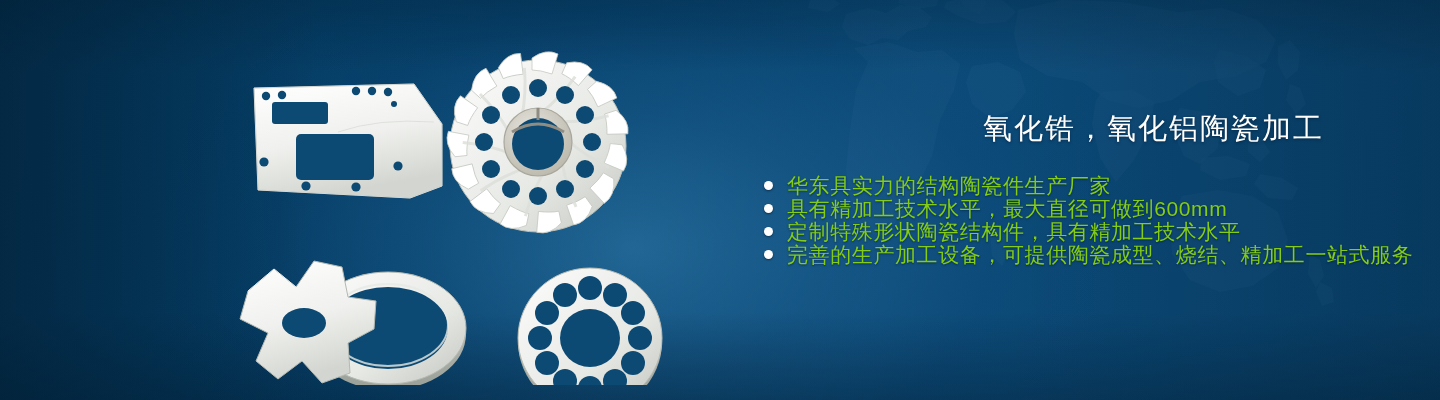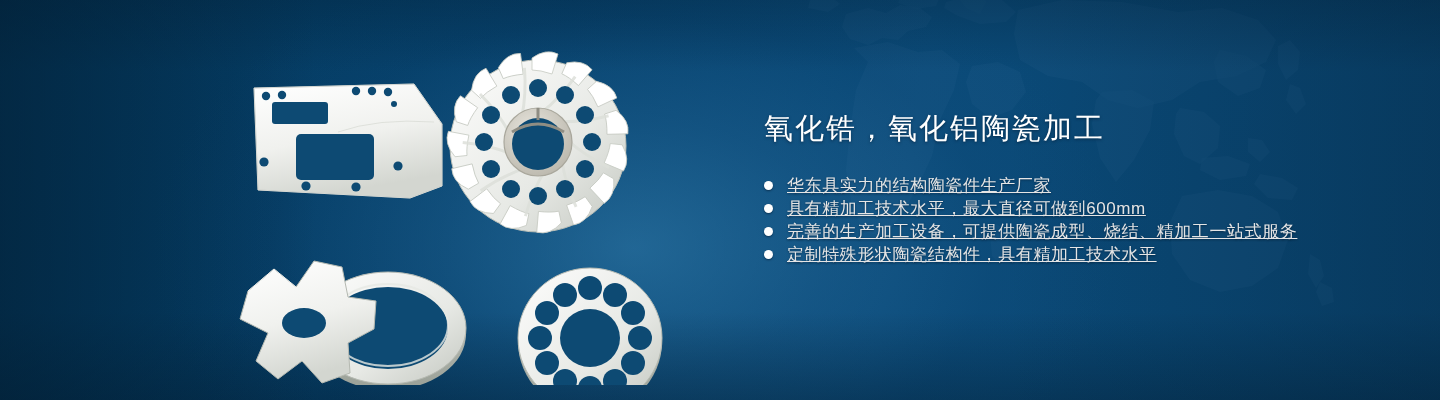--- a/index.html
+++ b/index.html
@@ -39,38 +39,38 @@
     position:absolute;top:-12px;right:-10px;width:700px;height:330px;
     opacity:.30;
   }
   .bg-map svg{display:block;width:100%;height:100%;}
 
   
   .parts{position:absolute;left:228px;top:40px;width:490px;height:345px;}
   .parts svg{display:block;width:100%;height:100%;}
 
   
-  .copy{position:absolute;left:764px;top:108px;width:560px;}
+  .copy{position:absolute;left:764px;top:108px;width:560px;text-align:right;}
   .headline{
     color:#ffffff;font-size:29px;line-height:40px;font-weight:400;
     letter-spacing:2px;margin:0 0 26px 0;white-space:nowrap;
     text-shadow:0 1px 3px rgba(0,20,40,.55);
   }
   .bullets{list-style:none;margin:0;padding:0;}
   .bullet{
     display:flex;align-items:center;height:23px;margin-bottom:0px;
   }
   .dot{
     width:9px;height:9px;border-radius:50%;background:#ffffff;
     flex:0 0 9px;margin-right:14px;
     box-shadow:0 1px 2px rgba(0,15,35,.5);
   }
   .btext{
-    color:#e5e5e5;font-size:17px;line-height:23px;letter-spacing:.6px;
-    white-space:nowrap;text-shadow:0 1px 2px rgba(0,20,40,.5);text-decoration:underline;
+    color:#84cc16;font-size:21px;line-height:23px;letter-spacing:.6px;
+    white-space:nowrap;text-shadow:0 1px 2px rgba(0,20,40,.5);
   }
 </style>
 </head>
 <body>
 
 <div class="banner">
 
   <div class="bg-base"></div>
 
   <div class="bg-map">
@@ -287,22 +287,22 @@
       <li class="bullet">
         <span class="dot"></span>
         <span class="btext">华东具实力的结构陶瓷件生产厂家</span>
       </li>
       <li class="bullet">
         <span class="dot"></span>
         <span class="btext">具有精加工技术水平，最大直径可做到600mm</span>
       </li>
       <li class="bullet">
         <span class="dot"></span>
-        <span class="btext">完善的生产加工设备，可提供陶瓷成型、烧结、精加工一站式服务</span>
+        <span class="btext">定制特殊形状陶瓷结构件，具有精加工技术水平</span>
       </li>
       <li class="bullet">
         <span class="dot"></span>
-        <span class="btext">定制特殊形状陶瓷结构件，具有精加工技术水平</span>
+        <span class="btext">完善的生产加工设备，可提供陶瓷成型、烧结、精加工一站式服务</span>
       </li>
     </ul>
   </div>
 
 </div>
 
 </body></html>

